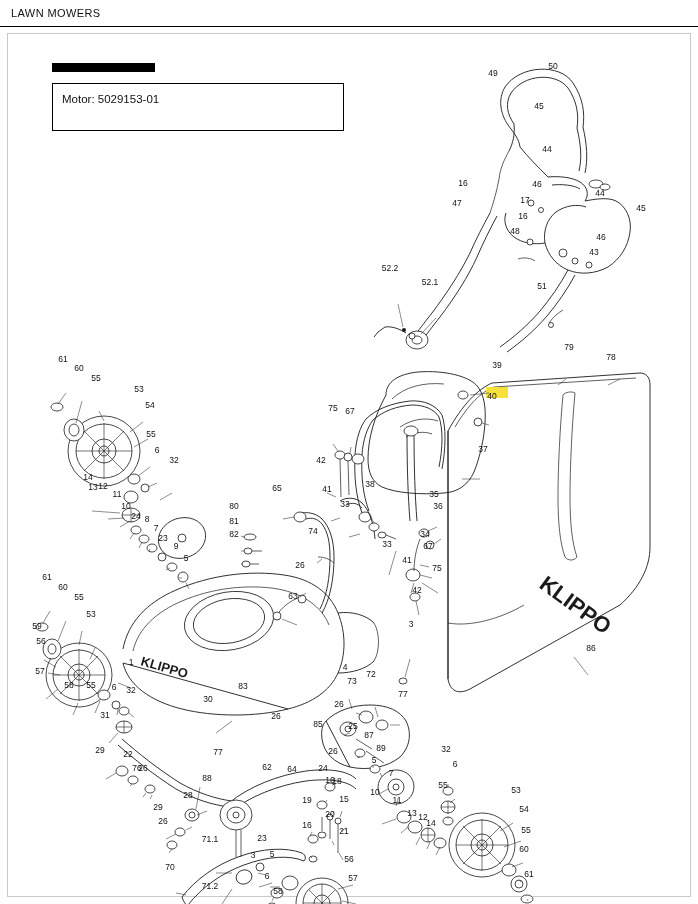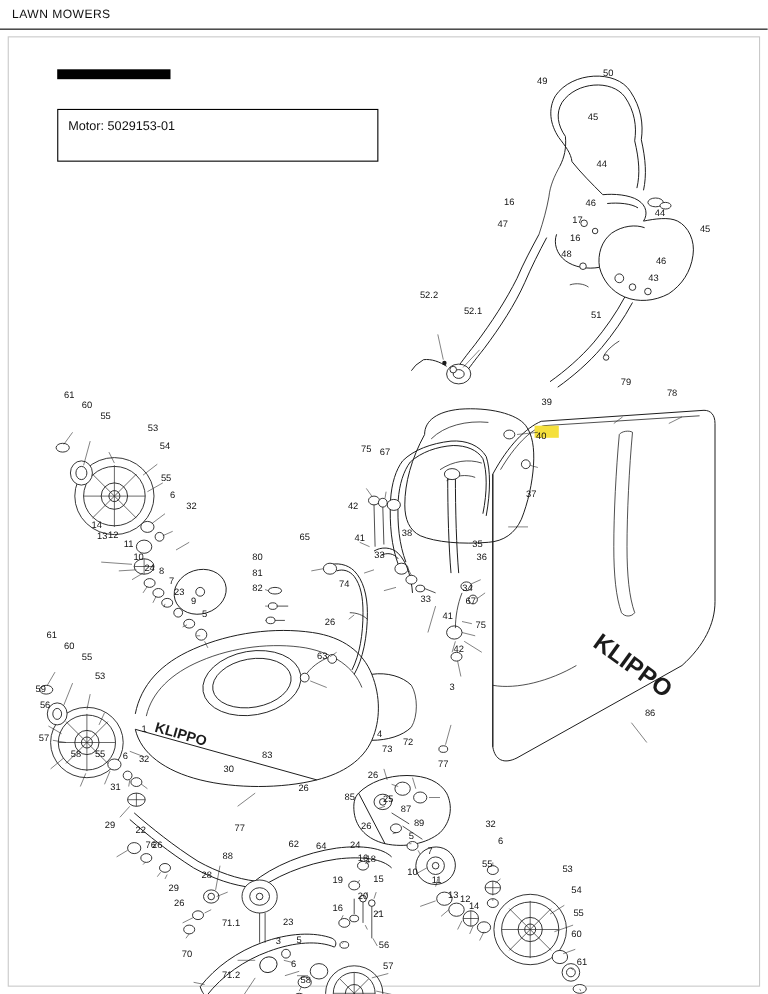--- a/index.html
+++ b/index.html
@@ -45,21 +45,21 @@
 </style>
 </head>
 <body>
 
 <div class="header">
   <div class="header-title">LAWN MOWERS</div>
 </div>
 
 <div class="sheet">
   <div class="black-bar" style="left:44px;top:29px;"></div>
-  <div class="motor-box" style="left:44px;top:65px;">
+  <div class="motor-box" style="left:44px;top:49px;">
     <div class="motor-line">Motor: 5029153-01</div>
   </div>
 </div>
 
 <svg class="diagram" viewBox="0 0 698 877">
 
   <g>
     <path class="ln" d="M505,60 C520,38 560,36 573,56 C583,71 585,86 583,100"></path>
     <path class="ln" d="M511,66 C524,47 556,45 568,61 C577,74 579,88 577,101"></path>
     <path class="ln" d="M505,60 C498,72 500,86 508,98 C514,106 519,112 520,120"></path>

